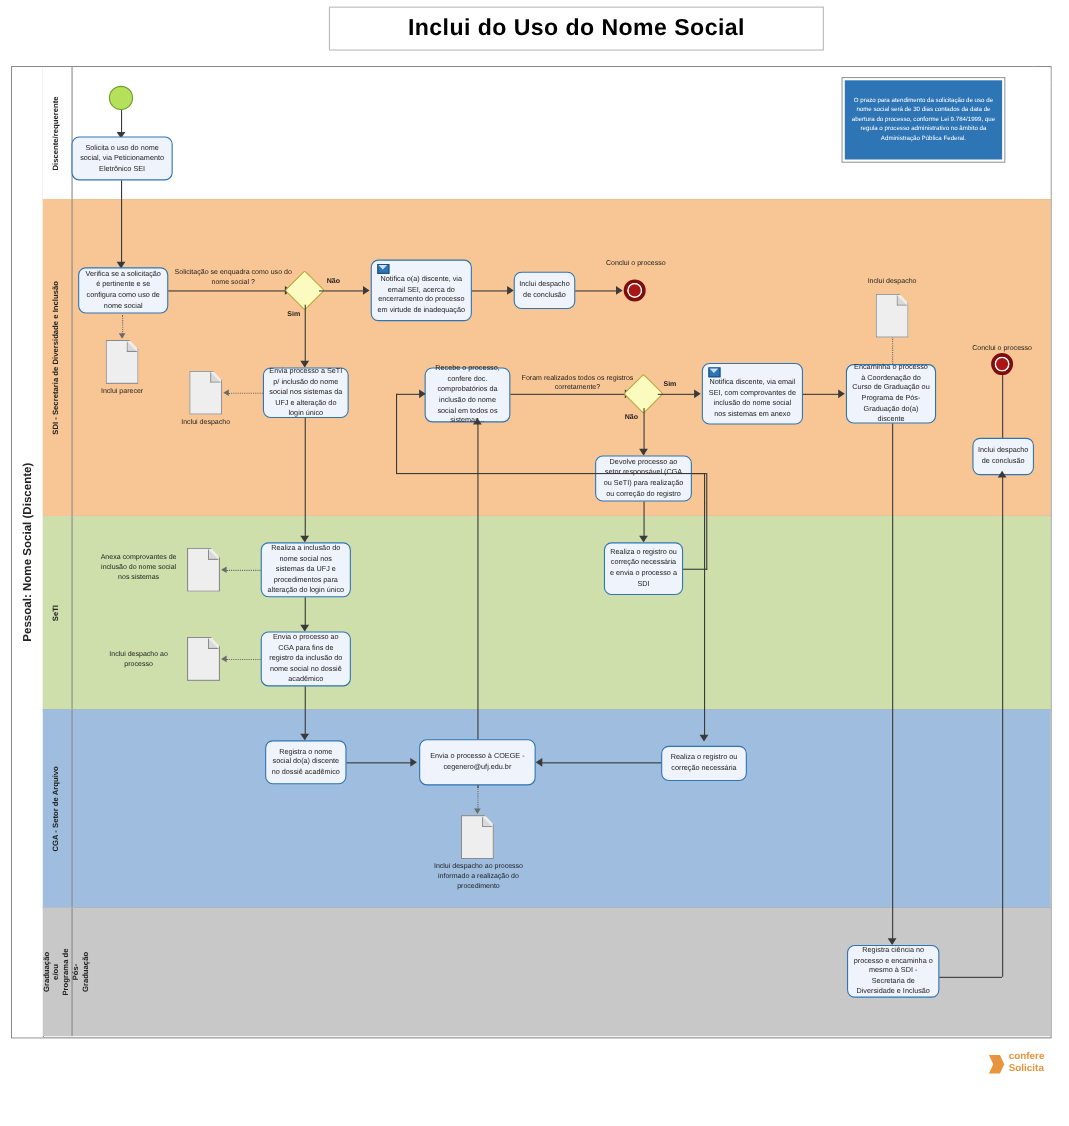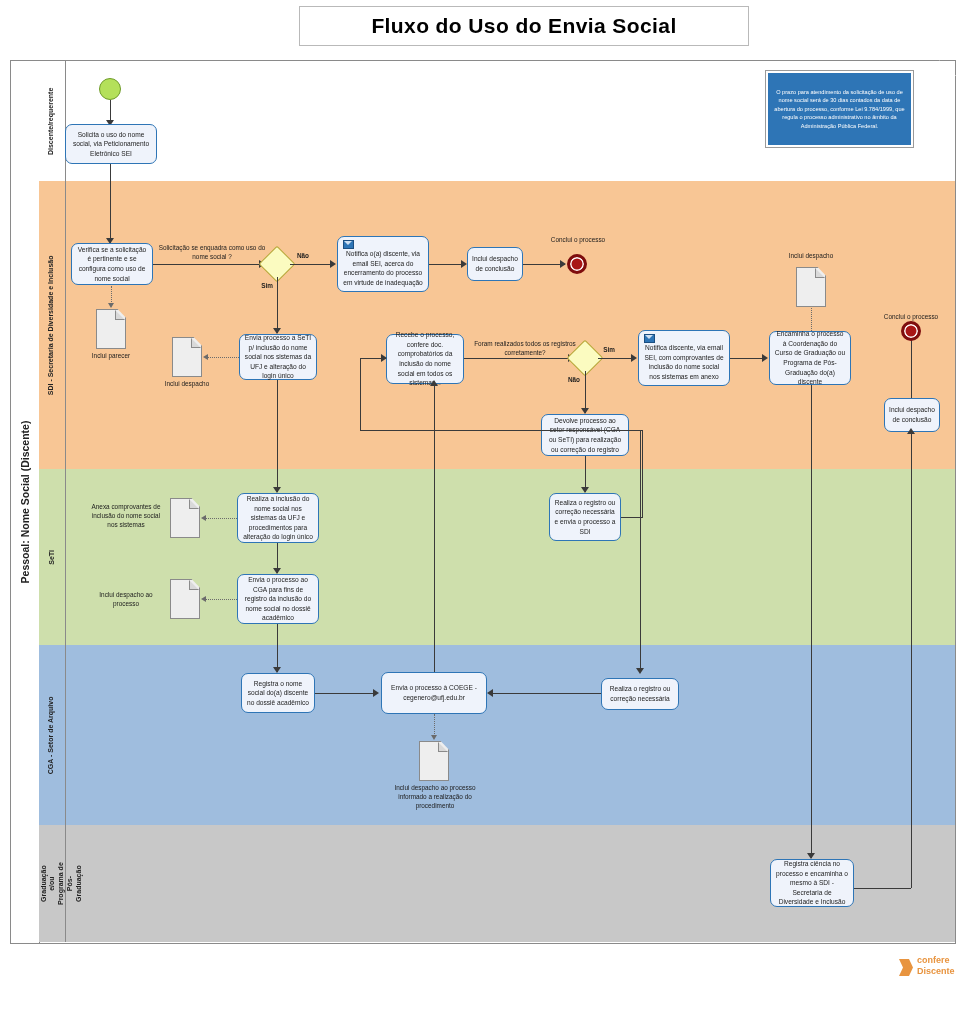--- a/index.html
+++ b/index.html
@@ -132,21 +132,21 @@
 
   
   #logo{position:absolute;left:898px;top:955px;width:64px;height:26px;}
   #logo-mark{position:absolute;left:0;top:3px;width:16px;height:19px;}
   #logo-text{position:absolute;left:19px;top:0;font-size:9px;line-height:1.25;color:#e8943f;font-weight:bold;}
 </style>
 </head>
 <body>
 
 <div id="title-box">
-  <div id="title-text">Fluxo do Uso do Envia Social</div>
+  <div id="title-text">Inclui do Uso do Nome Social</div>
 </div>
 
 <div id="pool">
   <div id="pool-corner"></div>
   <div id="pool-header">
     <div id="pool-label">Pessoal: Nome Social (Discente)</div>
   </div>
 
   <div class="lane" style="top:0;height:120px;background:#ffffff;">
     <div class="lane-header" style="background:#ffffff;">
@@ -320,17 +320,17 @@
   <div class="ln h" style="left:854px;top:888px;width:57px;"></div>
   <div class="ln v" style="left:911px;top:432px;height:456px;"></div>
   <div class="arw u" style="left:907px;top:428px;"></div>
 
   <div id="logo">
     <svg id="logo-mark" viewBox="0 0 16 19">
       <path d="M1 1 L11 1 L15 9.5 L11 18 L1 18 L5 9.5 Z" fill="#e8943f"></path>
     </svg>
     <div id="logo-text">
       <div>confere</div>
-      <div>Discente</div>
+      <div>Solicita</div>
     </div>
   </div>
 
 </div>
 
 </body></html>

